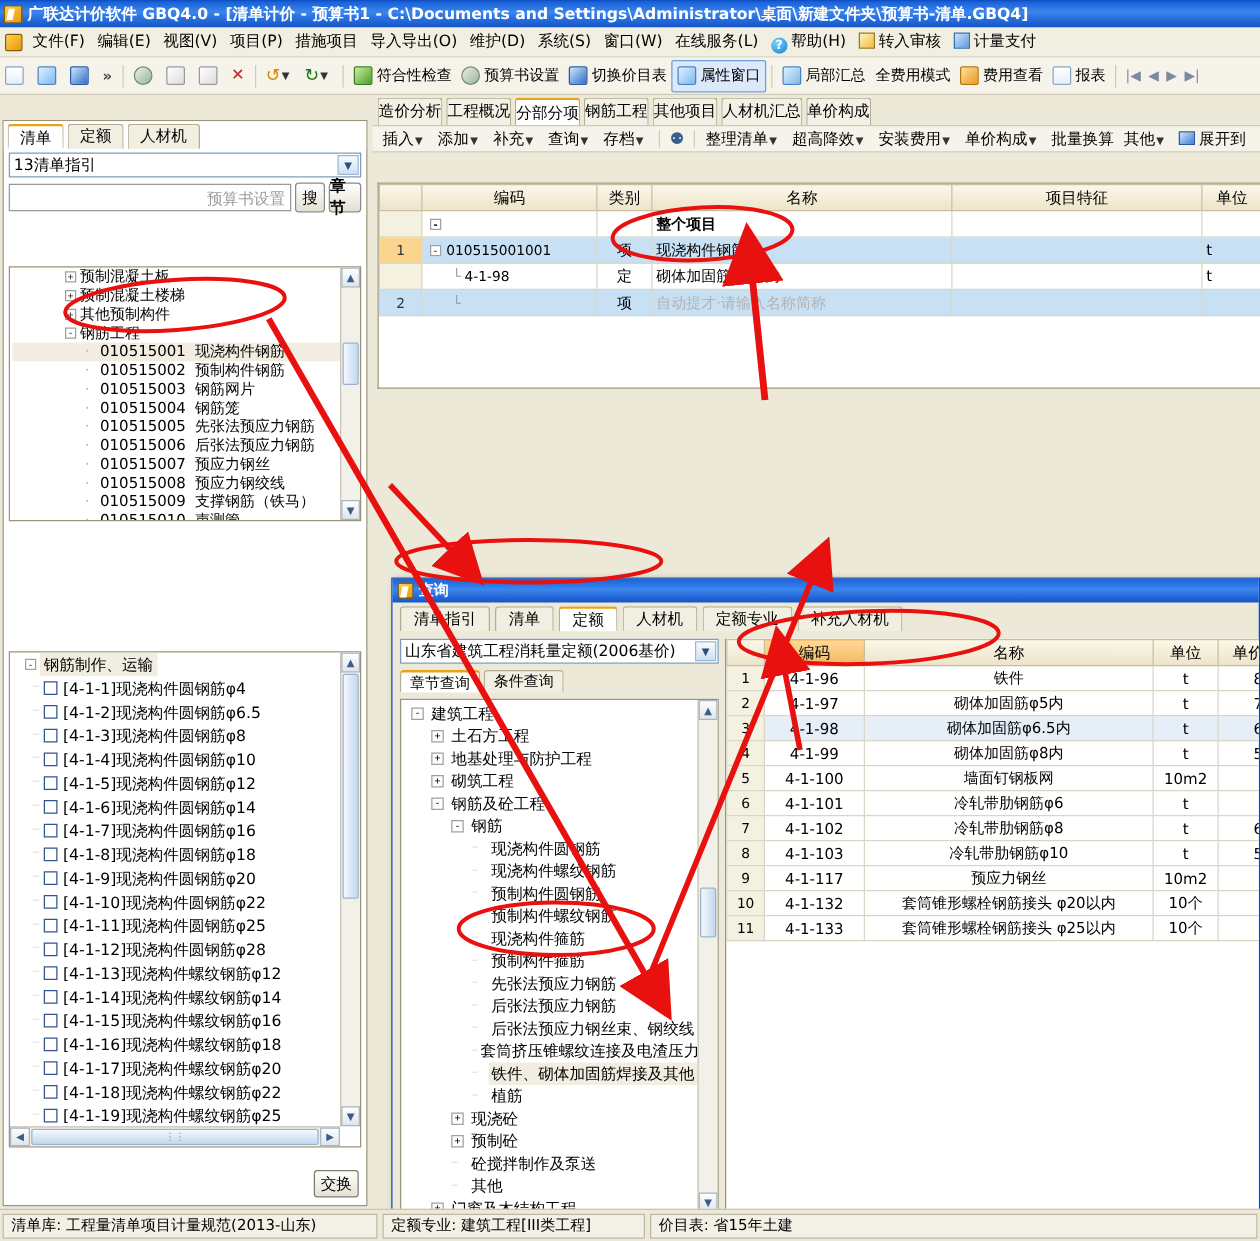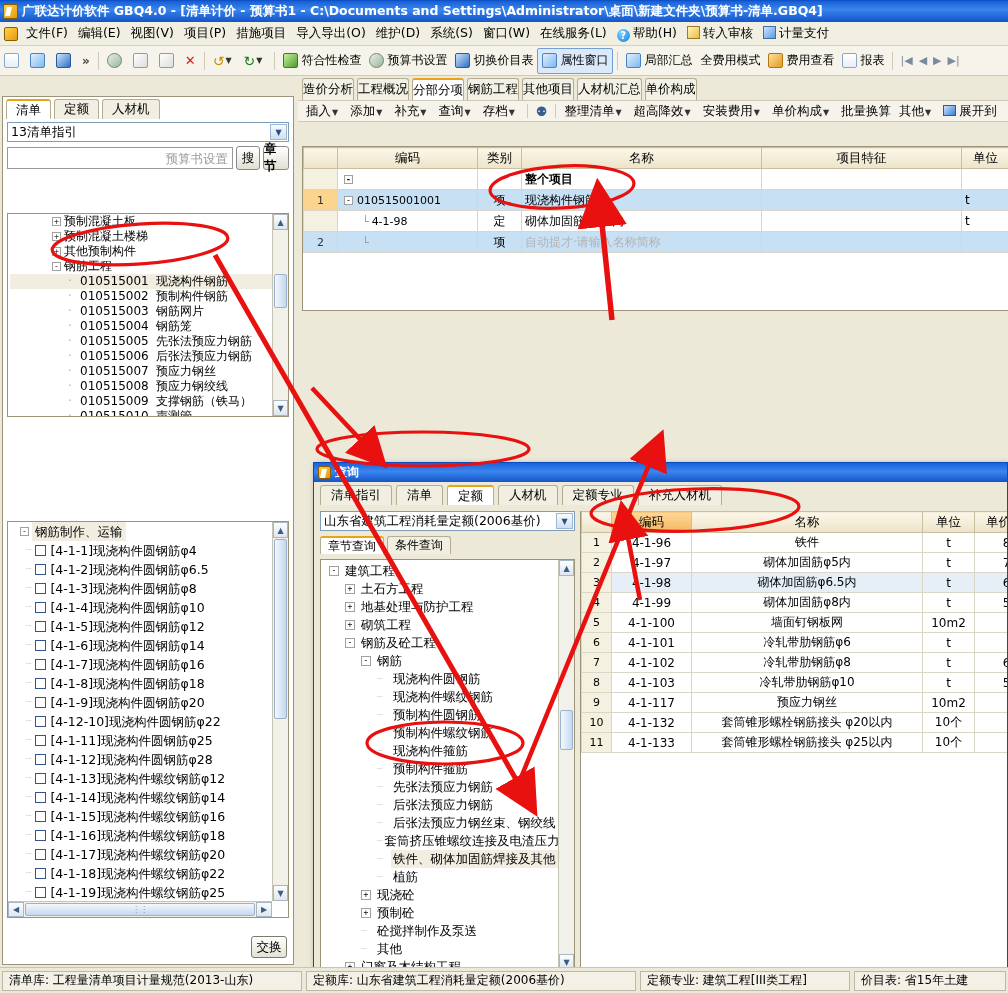--- a/index.html
+++ b/index.html
@@ -498,21 +498,21 @@
               <span>[4-1-8]现浇构件圆钢筋φ18</span>
             </div>
             <div class="lrow">
               <span style="color:#c0c0c0;font-size:9px;margin-left:14px;">┈</span>
               <span class="cb" style="margin-left:4px"></span>
               <span>[4-1-9]现浇构件圆钢筋φ20</span>
             </div>
             <div class="lrow">
               <span style="color:#c0c0c0;font-size:9px;margin-left:14px;">┈</span>
               <span class="cb" style="margin-left:4px"></span>
-              <span>[4-12-10]现浇构件圆钢筋φ22</span>
+              <span>[4-1-10]现浇构件圆钢筋φ22</span>
             </div>
             <div class="lrow">
               <span style="color:#c0c0c0;font-size:9px;margin-left:14px;">┈</span>
               <span class="cb" style="margin-left:4px"></span>
               <span>[4-1-11]现浇构件圆钢筋φ25</span>
             </div>
             <div class="lrow">
               <span style="color:#c0c0c0;font-size:9px;margin-left:14px;">┈</span>
               <span class="cb" style="margin-left:4px"></span>
               <span>[4-1-12]现浇构件圆钢筋φ28</span>
@@ -886,21 +886,20 @@
             </tr>
           </tbody>
     </table>
   </div>
 </div>
 
 </div>
 
 <div id="statusbar">
   <div class="sbcell" style="width:300px;">清单库: 工程量清单项目计量规范(2013-山东)</div>
-  <div class="sbcell" style="width:330px;">定额库: 山东省建筑工程消耗量定额(2006基价)</div>
   <div class="sbcell" style="width:210px;">定额专业: 建筑工程[III类工程]</div>
   <div class="sbcell" style="flex:1;">价目表: 省15年土建</div>
 </div>
 
 <svg id="annotations" viewBox="0 0 1008 993">
   <defs>
     <marker id="ah" markerWidth="9" markerHeight="9" refX="4" refY="4.5" orient="auto">
       <path d="M0,0 L9,4.5 L0,9 z" fill="#e8110f"></path>
     </marker>
   </defs>

